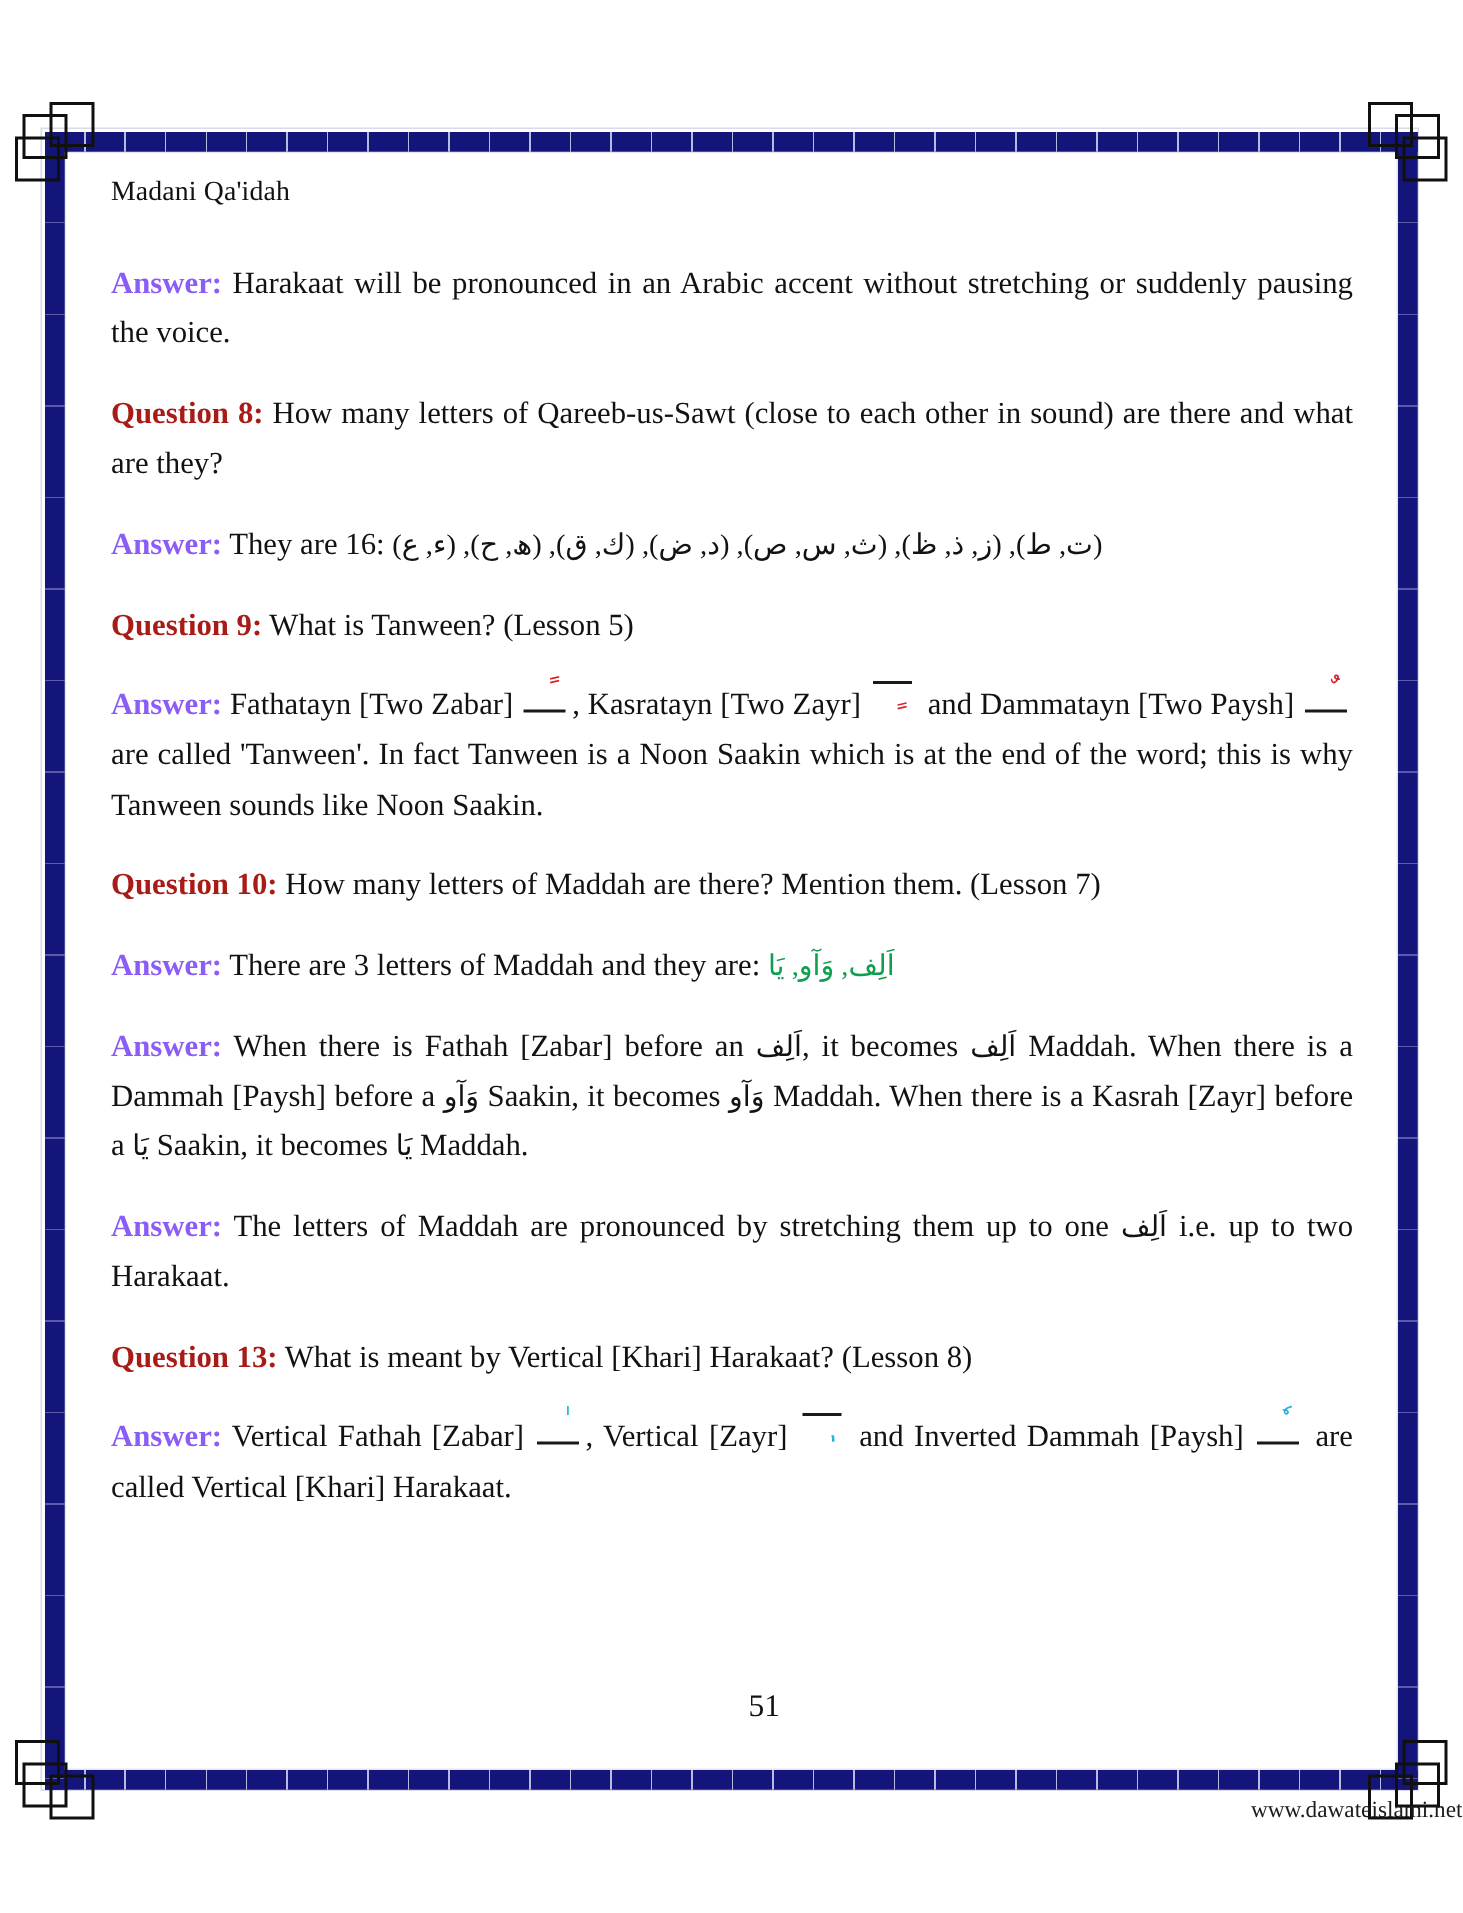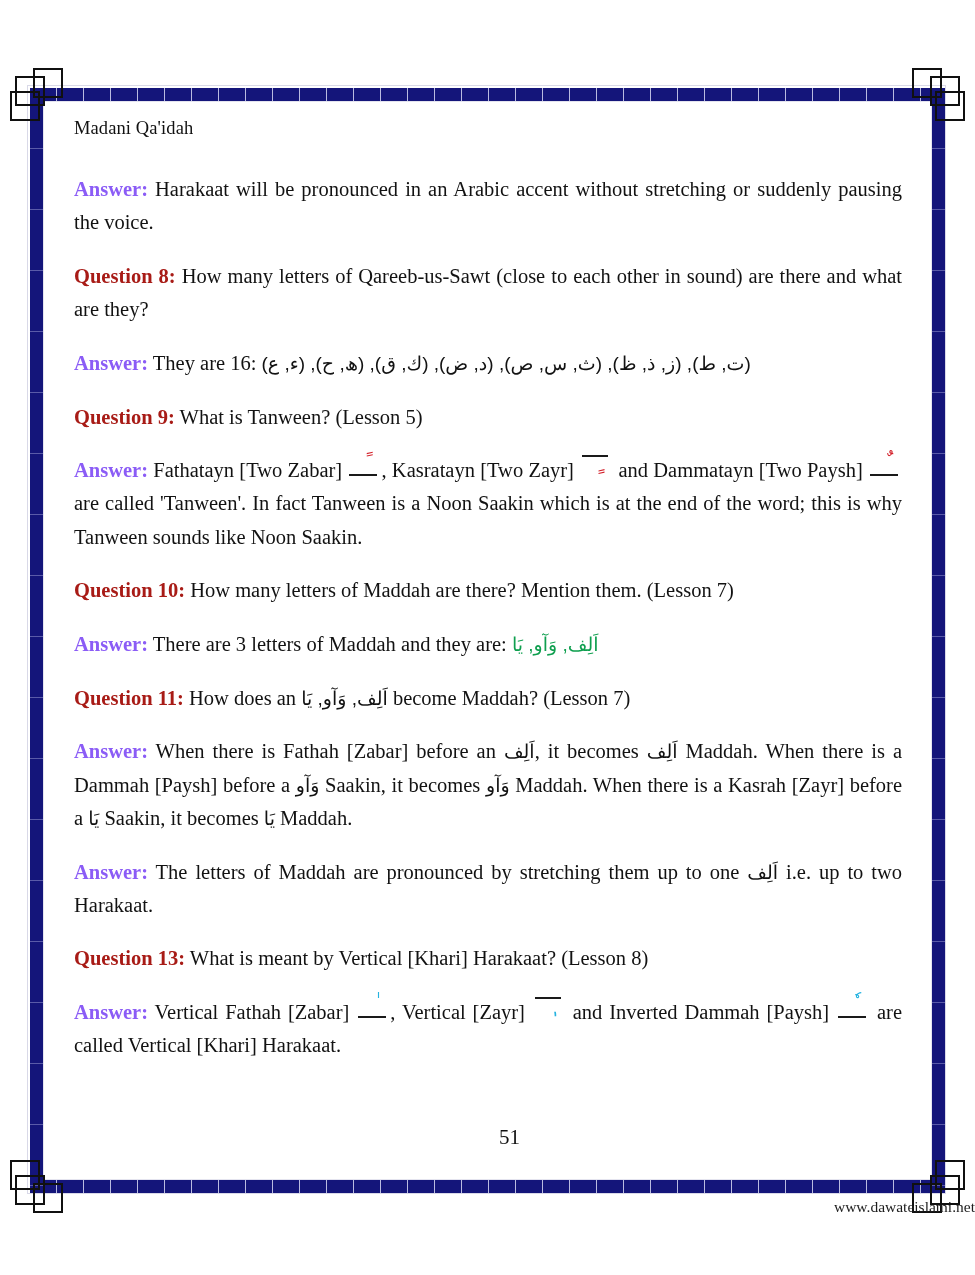--- a/index.html
+++ b/index.html
@@ -104,21 +104,21 @@
   .lbl-answer {
     color: #8b5cf6;
     font-weight: bold;
   }
   .lbl-question {
     color: #a81b16;
     font-weight: bold;
   }
 
   .ar {
-    font-family: Liberation Sans, sans-serif;
+    font-family: Liberation Serif, serif;
     direction: rtl;
     unicode-bidi: isolate;
     font-size: 19px;
   }
   .ar-green { color: #0f9f4f; }
   .ar-blk   { color: #121212; }
 
   
   .mark {
     display: inline-block;
@@ -246,26 +246,20 @@
       <span class="lbl-question">Question 10:</span>
       <span>How many letters of Maddah are there? Mention them. (Lesson 7)</span>
     </p>
 
     <p class="block">
       <span class="lbl-answer">Answer:</span>
       <span>There are 3 letters of Maddah and they are:</span>
       <span class="ar ar-green">اَلِف, وَآو, یَا</span>
     </p>
 
-    <p class="block">
-      <span class="lbl-question">Question 11:</span>
-      <span>How does an</span>
-      <span class="ar ar-blk">اَلِف, وَآو, یَا</span>
-      <span>become Maddah? (Lesson 7)</span>
-    </p>
 
     <p class="block">
       <span class="lbl-answer">Answer:</span>
       <span>When there is Fathah [Zabar] before an</span>
       <span class="ar ar-blk">اَلِف</span><span>, it becomes</span>
       <span class="ar ar-blk">اَلِف</span>
       <span>Maddah.</span>
       <span>When there is a Dammah [Paysh] before a</span>
       <span class="ar ar-blk">وَآو</span>
       <span>Saakin, it becomes</span>

